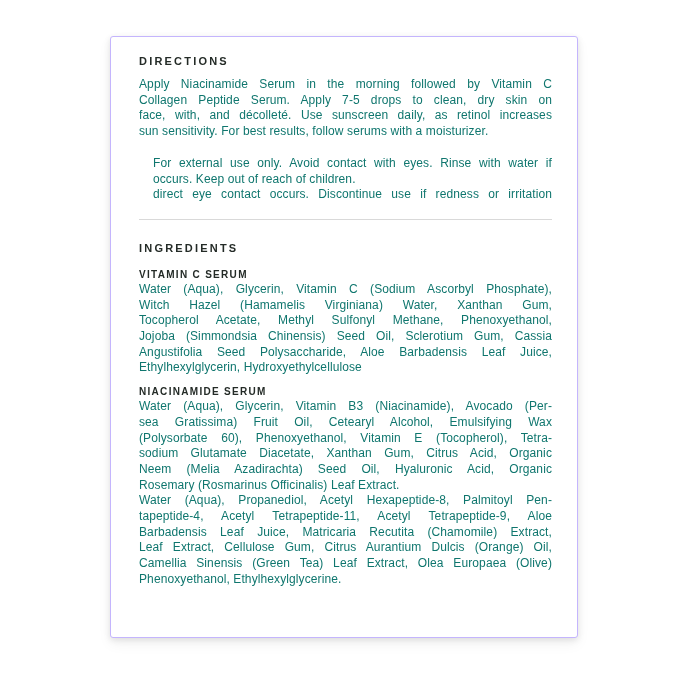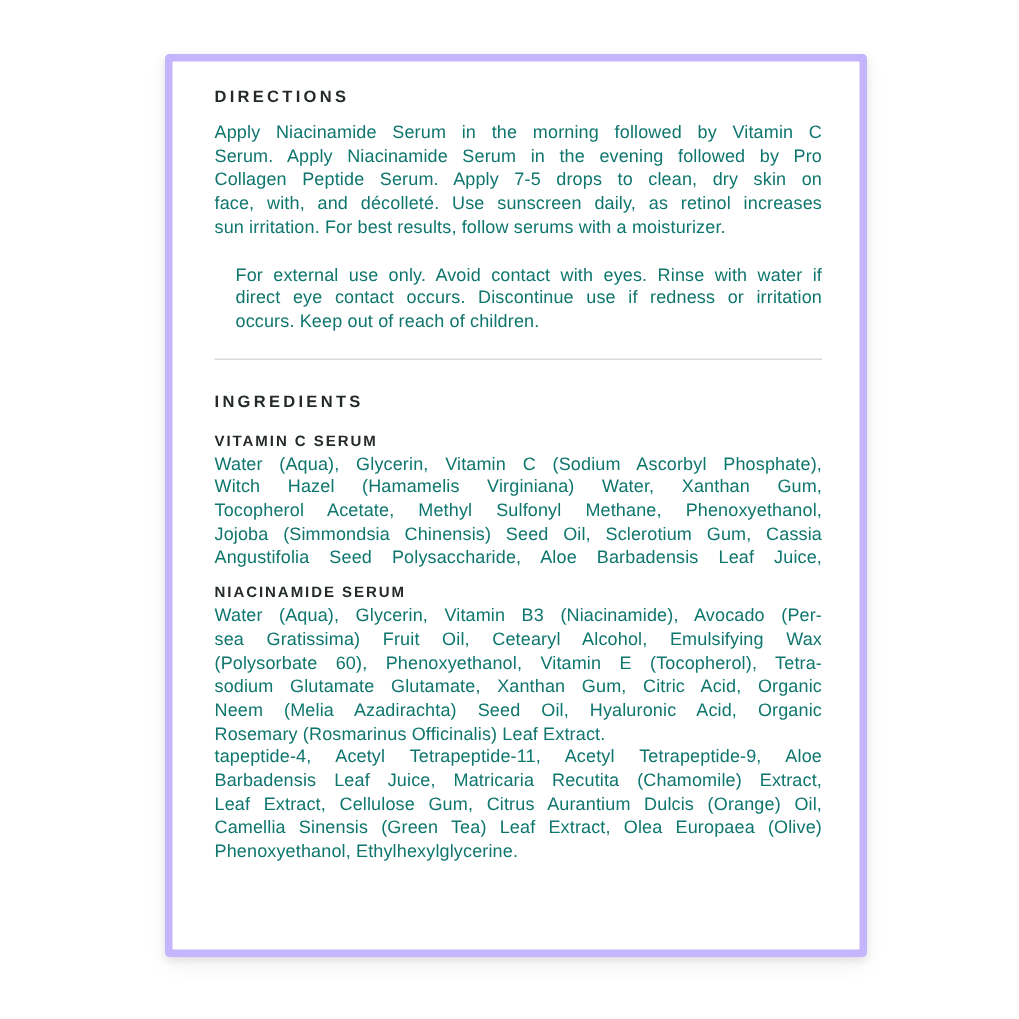--- a/index.html
+++ b/index.html
@@ -11,21 +11,21 @@
     font-family: "Liberation Sans", sans-serif;
   }
   .card {
     position: absolute;
     left: 110px;
     top: 36px;
     width: 468px;
     height: 602px;
     box-sizing: border-box;
     background: #ffffff;
-    border: 5px solid #c4b5fd;
+    border: 1px solid #c4b5fd;
     border-radius: 3px;
     box-shadow: 0 2px 6px rgba(0,0,0,0.10), 0 6px 14px rgba(0,0,0,0.05);
     padding: 18px 25px 0 28px;
   }
   .h1 {
     font-size: 11px;
     line-height: 13px;
     font-weight: bold;
     letter-spacing: 2.2px;
     color: #242b27;
@@ -71,56 +71,57 @@
 </style>
 </head>
 <body>
 
 <div class="card">
 
   <div class="h1">DIRECTIONS</div>
 
   <div class="para p1">
     <div class="ln">Apply Niacinamide Serum in the morning followed by Vitamin C</div>
-    <div class="ln">Serum. Apply Niacinamide Serum in the evening followed by Pro</div>
     <div class="ln">Collagen Peptide Serum. Apply 7-5 drops to clean, dry skin on</div>
     <div class="ln">face, with, and décolleté. Use sunscreen daily, as retinol increases</div>
-    <div class="ln last">sun irritation. For best results, follow serums with a moisturizer.</div>
+    <div class="ln last">sun sensitivity. For best results, follow serums with a moisturizer.</div>
   </div>
 
   <div class="para p2">
     <div class="ln">For external use only. Avoid contact with eyes. Rinse with water if</div>
+    <div class="ln last">occurs. Keep out of reach of children.</div>
     <div class="ln">direct eye contact occurs. Discontinue use if redness or irritation</div>
-    <div class="ln last">occurs. Keep out of reach of children.</div>
   </div>
 
   <hr class="divider">
 
   <div class="h1 ing">INGREDIENTS</div>
 
   <div class="h2 first">VITAMIN C SERUM</div>
   <div class="para">
     <div class="ln">Water (Aqua), Glycerin, Vitamin C (Sodium Ascorbyl Phosphate),</div>
     <div class="ln">Witch Hazel (Hamamelis Virginiana) Water, Xanthan Gum,</div>
     <div class="ln">Tocopherol Acetate, Methyl Sulfonyl Methane, Phenoxyethanol,</div>
     <div class="ln">Jojoba (Simmondsia Chinensis) Seed Oil, Sclerotium Gum, Cassia</div>
     <div class="ln">Angustifolia Seed Polysaccharide, Aloe Barbadensis Leaf Juice,</div>
+    <div class="ln last">Ethylhexylglycerin, Hydroxyethylcellulose</div>
   </div>
 
   <div class="h2">NIACINAMIDE SERUM</div>
   <div class="para">
     <div class="ln">Water (Aqua), Glycerin, Vitamin B3 (Niacinamide), Avocado (Per-</div>
     <div class="ln">sea Gratissima) Fruit Oil, Cetearyl Alcohol, Emulsifying Wax</div>
     <div class="ln">(Polysorbate 60), Phenoxyethanol, Vitamin E (Tocopherol), Tetra-</div>
-    <div class="ln">sodium Glutamate Glutamate, Xanthan Gum, Citric Acid, Organic</div>
+    <div class="ln">sodium Glutamate Diacetate, Xanthan Gum, Citrus Acid, Organic</div>
     <div class="ln">Neem (Melia Azadirachta) Seed Oil, Hyaluronic Acid, Organic</div>
     <div class="ln last">Rosemary (Rosmarinus Officinalis) Leaf Extract.</div>
   </div>
 
   <div class="para">
+    <div class="ln">Water (Aqua), Propanediol, Acetyl Hexapeptide-8, Palmitoyl Pen-</div>
     <div class="ln">tapeptide-4, Acetyl Tetrapeptide-11, Acetyl Tetrapeptide-9, Aloe</div>
     <div class="ln">Barbadensis Leaf Juice, Matricaria Recutita (Chamomile) Extract,</div>
     <div class="ln">Leaf Extract, Cellulose Gum, Citrus Aurantium Dulcis (Orange) Oil,</div>
     <div class="ln">Camellia Sinensis (Green Tea) Leaf Extract, Olea Europaea (Olive)</div>
     <div class="ln last">Phenoxyethanol, Ethylhexylglycerine.</div>
   </div>
 
 </div>
 
 </body></html>

